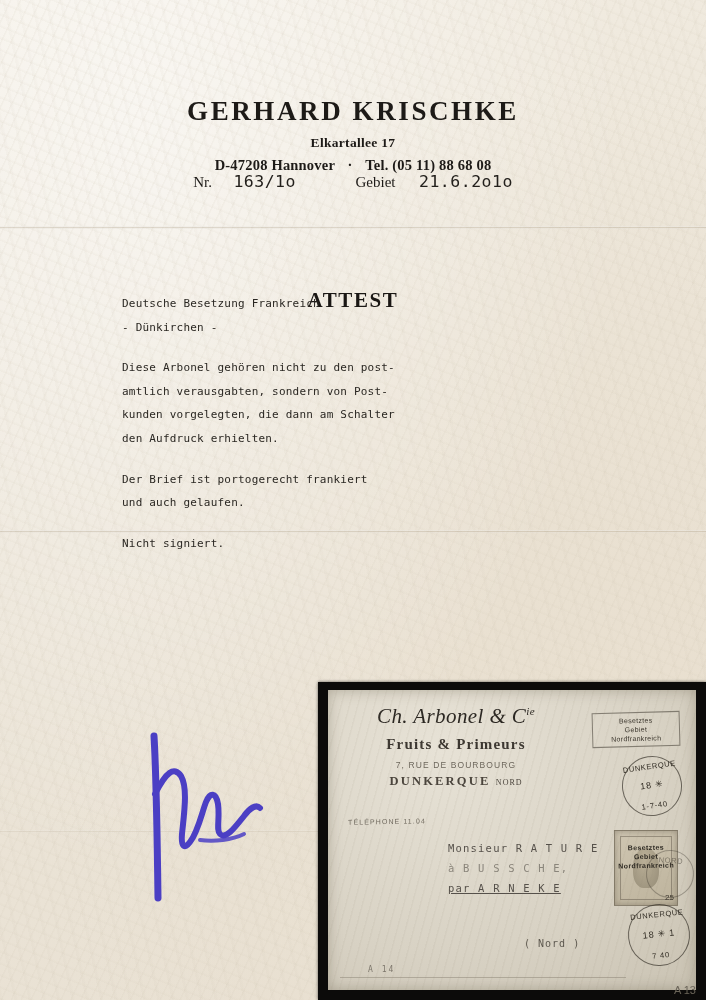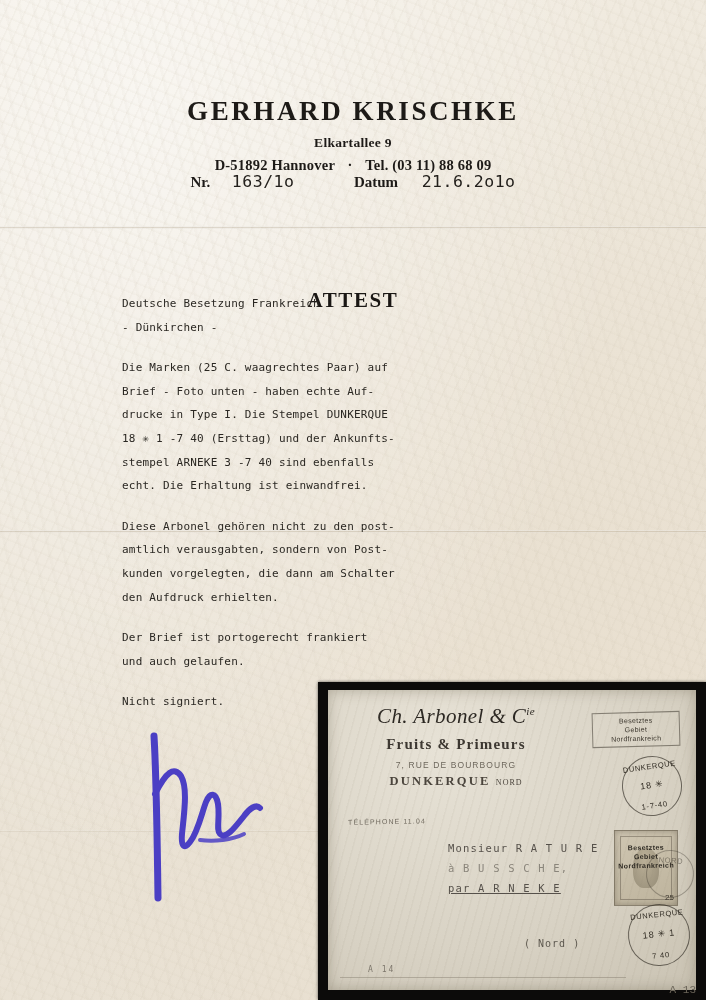--- a/index.html
+++ b/index.html
@@ -88,21 +88,21 @@
   .refline {
     position: absolute;
     top: 172px;
     left: 0;
     width: 100%;
     text-align: center;
     font-size: 15px;
     color: #1d1a17;
   }
   .refline .lbl {
-    font-weight: bold;
+    font-weight: normal;
     font-family: "Liberation Serif", serif;
     margin-top: 44px;
   }
   .refline .hand {
     font-family: "DejaVu Sans Mono", monospace;
     font-size: 16.5px;
     letter-spacing: .5px;
     color: #23201c;
   }
   .refline .gap-a { display: inline-block; width: 14px; }
@@ -372,68 +372,62 @@
   }
   .cds.c1 { right: 14px; top: 66px; width: 58px; height: 58px; transform: rotate(-8deg); }
   .cds.c2 { right: 6px;  top: 214px; width: 60px; height: 60px; transform: rotate(-6deg); }
   .cds.c3 { right: 2px;  top: 160px; width: 46px; height: 46px; opacity: .5; transform: rotate(4deg); }
 
   
   .corner-note {
     position: absolute;
     right: 10px;
     bottom: 4px;
-    font-family: Liberation Mono, monospace;
+    font-family: Liberation Sans, sans-serif;
     font-size: 11px;
     color: #6a6458;
     text-align: center;
   }
 </style>
 </head>
 <body>
 
 <div id="page">
 
   <div class="fold f1"></div>
   <div class="fold f2"></div>
   <div class="fold f3"></div>
 
   <div class="sheet">
 
     <div class="letterhead">
       <div class="company">GERHARD KRISCHKE</div>
-      <div class="addr1">Elkartallee 9</div>
+      <div class="addr1">Elkartallee 17</div>
       <div class="addr2">
-        <span>D-51892 Hannover</span>
+        <span>D-47208 Hannover</span>
         <span class="dot">·</span>
-        <span>Tel. (03 11) 88 68 09</span>
+        <span>Tel. (05 11) 88 68 08</span>
       </div>
     </div>
 
     <div class="refline">
       <span class="lbl">Nr.</span>
       <span class="gap-a"></span>
       <span class="hand">163/1o</span>
       <span class="gap-b"></span>
-      <span class="lbl">Datum</span>
+      <span class="lbl">Gebiet</span>
       <span class="gap-c"></span>
       <span class="hand">21.6.2o1o</span>
     </div>
 
     <div class="attest">ATTEST</div>
 
     <div class="body">
       <p>Deutsche Besetzung Frankreich
 - Dünkirchen -</p>
-      <p>Die Marken (25 C. waagrechtes Paar) auf
-Brief - Foto unten - haben echte Auf-
-drucke in Type I. Die Stempel DUNKERQUE
-18 ✳ 1 -7 40 (Ersttag) und der Ankunfts-
-stempel ARNEKE 3 -7 40 sind ebenfalls
-echt. Die Erhaltung ist einwandfrei.</p>
       <p>Diese Arbonel gehören nicht zu den post-
 amtlich verausgabten, sondern von Post-
 kunden vorgelegten, die dann am Schalter
 den Aufdruck erhielten.</p>
       <p>Der Brief ist portogerecht frankiert
 und auch gelaufen.</p>
       <p>Nicht signiert.</p>
     </div>
 
     <svg class="signature" viewBox="0 0 130 200">

